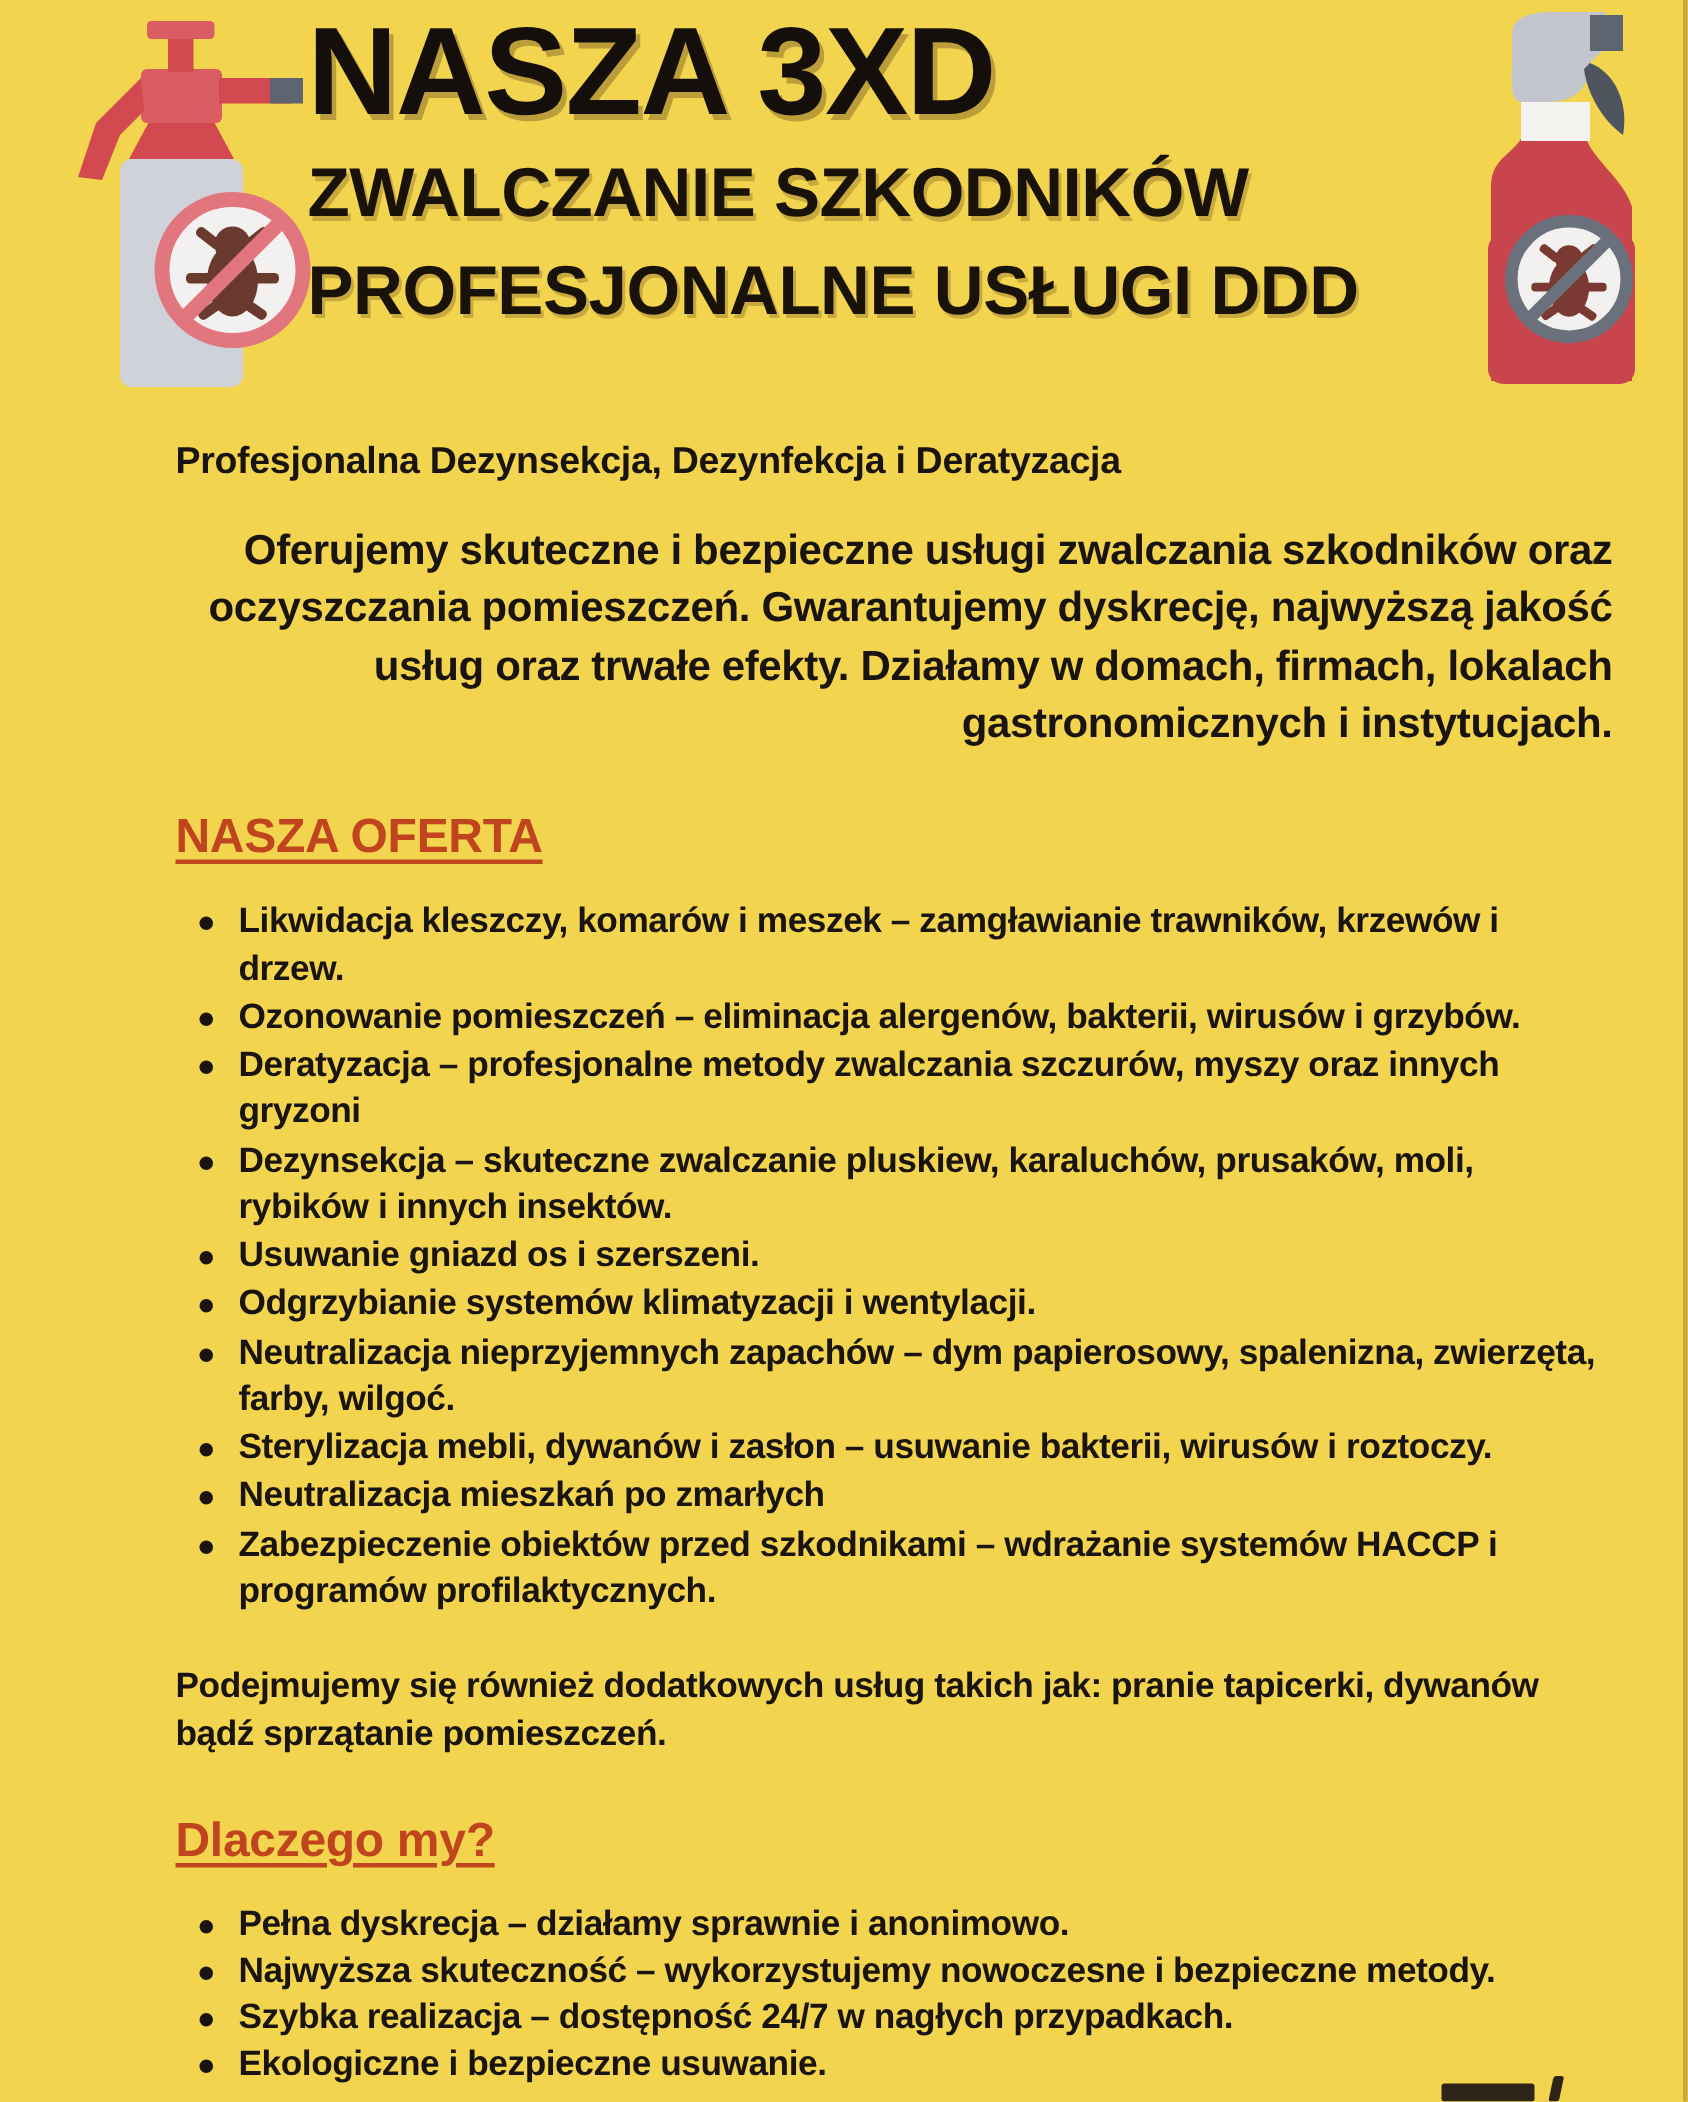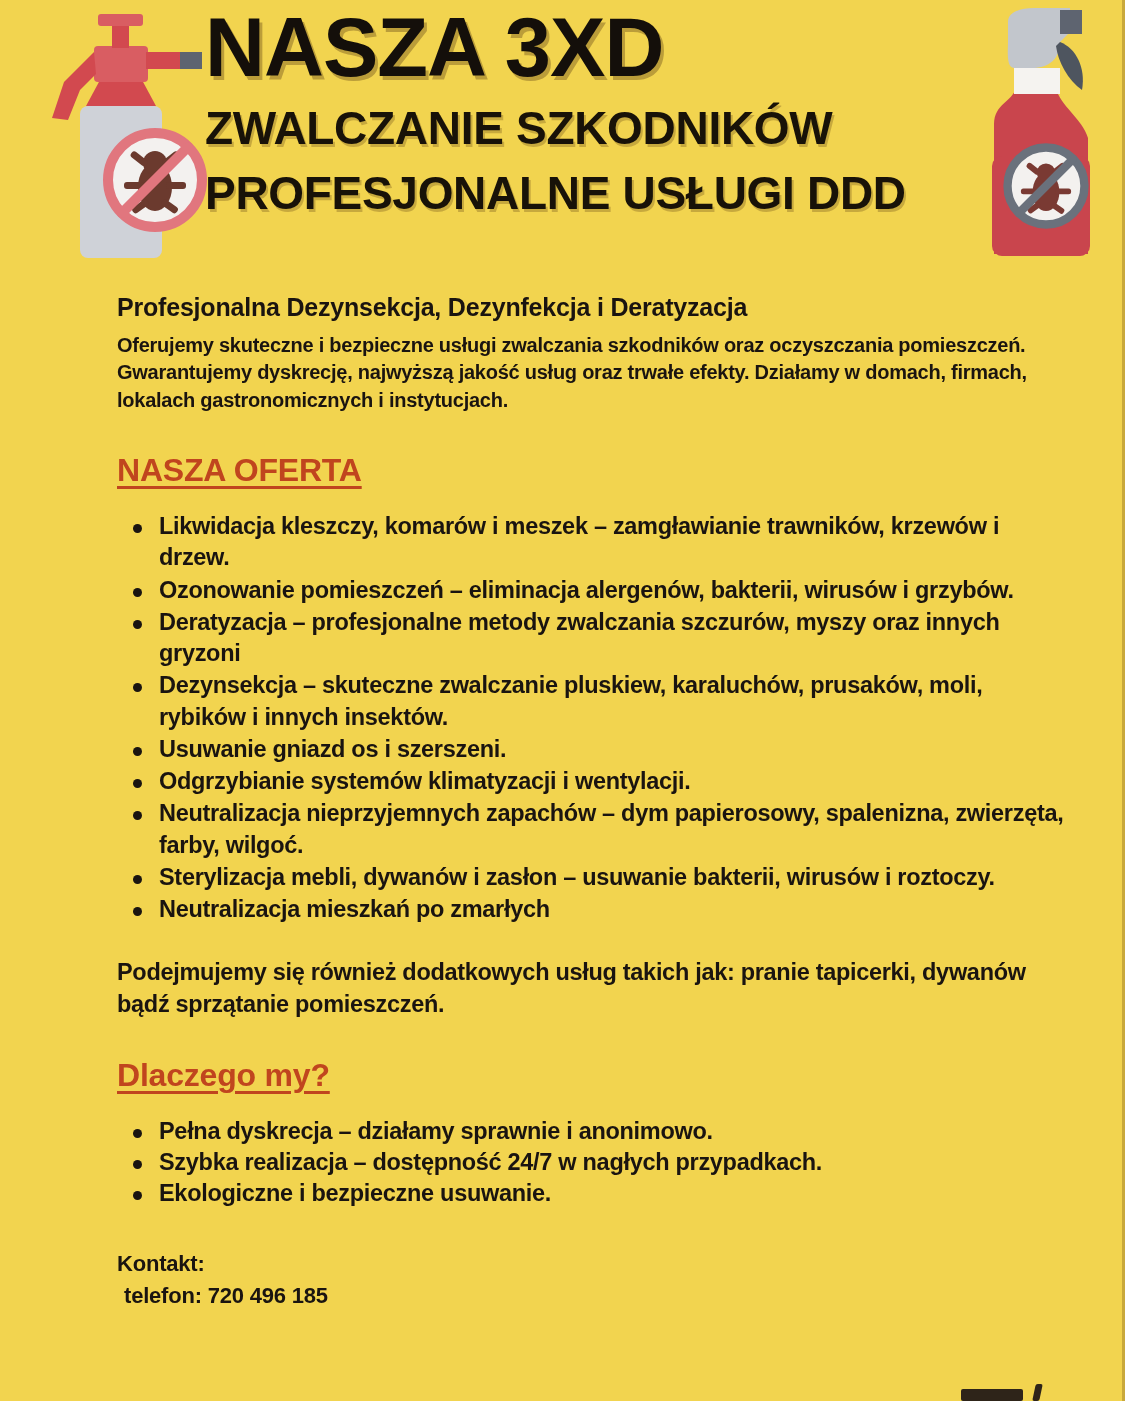--- a/index.html
+++ b/index.html
@@ -70,26 +70,27 @@
     padding-left:117px;
     padding-right:50px;
   }
   .lead-title {
     font-size:25px;
     font-weight:bold;
     margin-top:35px;
     letter-spacing:-0.2px;
   }
   .para {
-    font-size:20px;
+    font-size:28px;
     font-weight:bold;
     line-height:1.37;
-    margin-top:10px;
+    margin-top:26px;
     letter-spacing:-0.25px;
     max-width:965px;
+    text-align:right;
   }
   .section-head {
     font-size:32px;
     font-weight:bold;
     color:#c0451e;
     text-decoration:underline;
     text-underline-offset:5px;
     text-decoration-thickness:3px;
     letter-spacing:-0.2px;
   }
@@ -245,28 +246,30 @@
       <ul class="bullets">
         <li>Likwidacja kleszczy, komarów i meszek – zamgławianie trawników, krzewów i drzew.</li>
         <li>Ozonowanie pomieszczeń – eliminacja alergenów, bakterii, wirusów i grzybów.</li>
         <li>Deratyzacja – profesjonalne metody zwalczania szczurów, myszy oraz innych gryzoni</li>
         <li>Dezynsekcja – skuteczne zwalczanie pluskiew, karaluchów, prusaków, moli, rybików i innych insektów.</li>
         <li>Usuwanie gniazd os i szerszeni.</li>
         <li>Odgrzybianie systemów klimatyzacji i wentylacji.</li>
         <li>Neutralizacja nieprzyjemnych zapachów – dym papierosowy, spalenizna, zwierzęta, farby, wilgoć.</li>
         <li>Sterylizacja mebli, dywanów i zasłon – usuwanie bakterii, wirusów i roztoczy.</li>
         <li>Neutralizacja mieszkań po zmarłych</li>
+        <li>Zabezpieczenie obiektów przed szkodnikami – wdrażanie systemów HACCP i programów profilaktycznych.</li>
       </ul>
 
       <div class="para-extra">Podejmujemy się również dodatkowych usług takich jak: pranie tapicerki, dywanów bądź sprzątanie pomieszczeń.</div>
 
       <div class="section-head" id="why-head">Dlaczego my?</div>
 
       <ul class="bullets tight">
         <li>Pełna dyskrecja – działamy sprawnie i anonimowo.</li>
+        <li>Najwyższa skuteczność – wykorzystujemy nowoczesne i bezpieczne metody.</li>
         <li>Szybka realizacja – dostępność 24/7 w nagłych przypadkach.</li>
         <li>Ekologiczne i bezpieczne usuwanie.</li>
       </ul>
 
       <div class="contact">
         <div>Kontakt:</div>
         <div class="ind">telefon: 720 496 185</div>
 
       </div>
 

